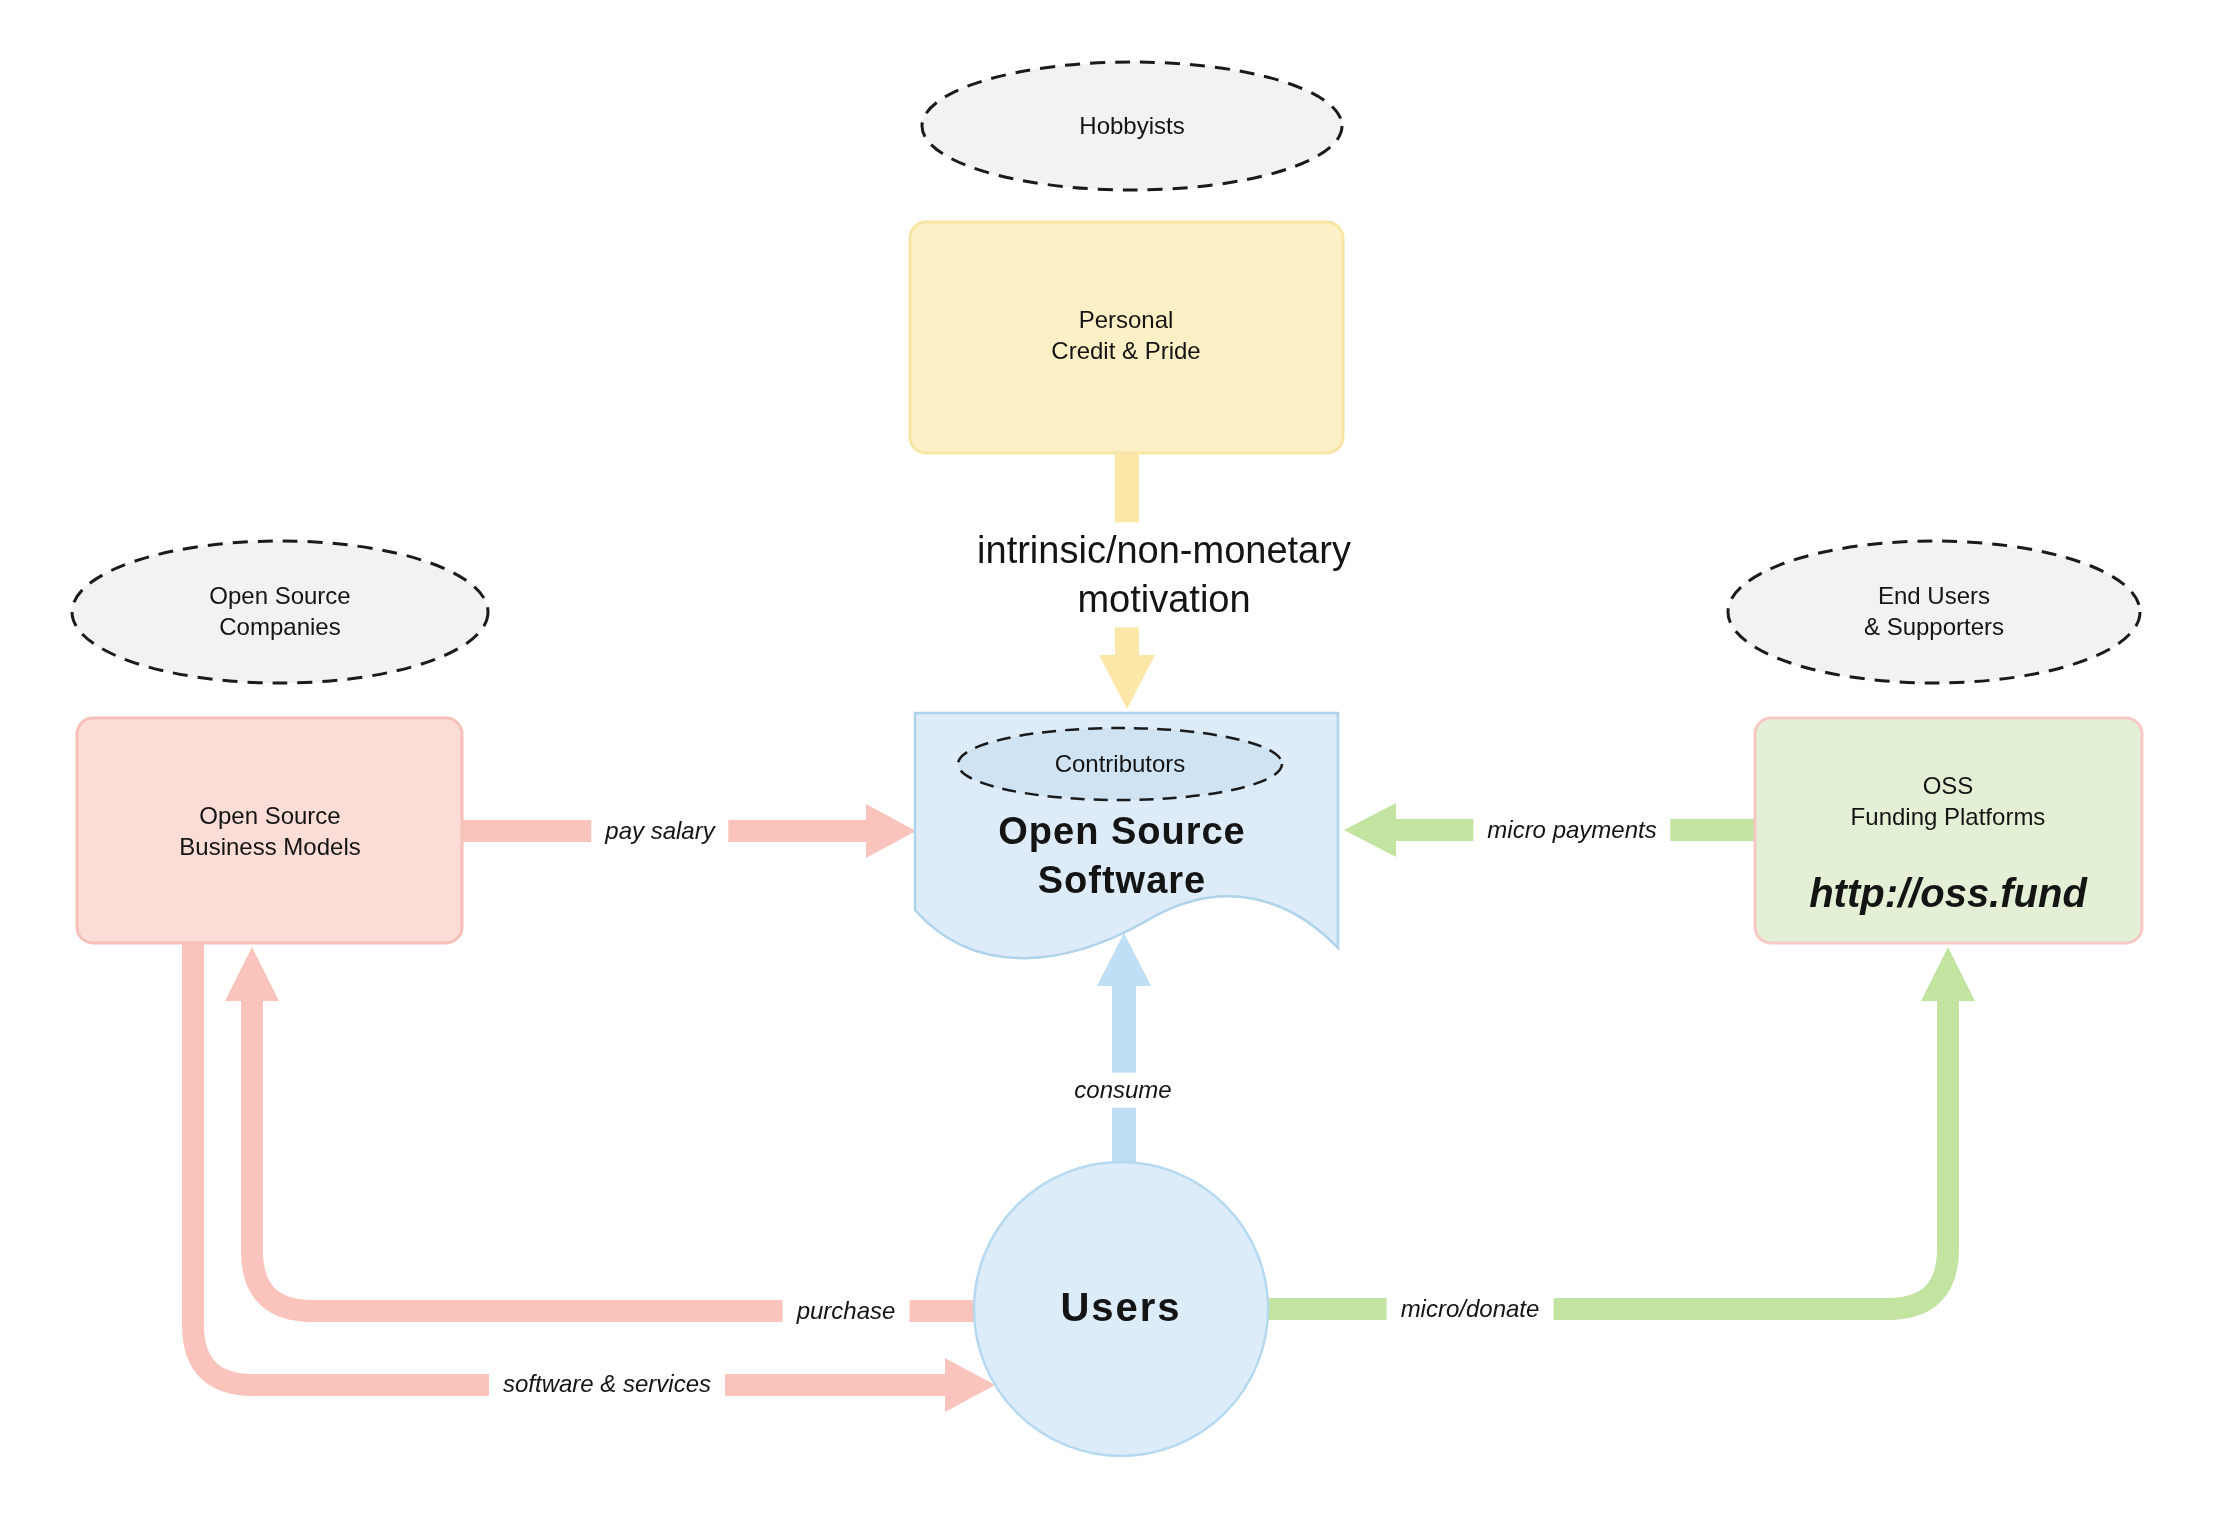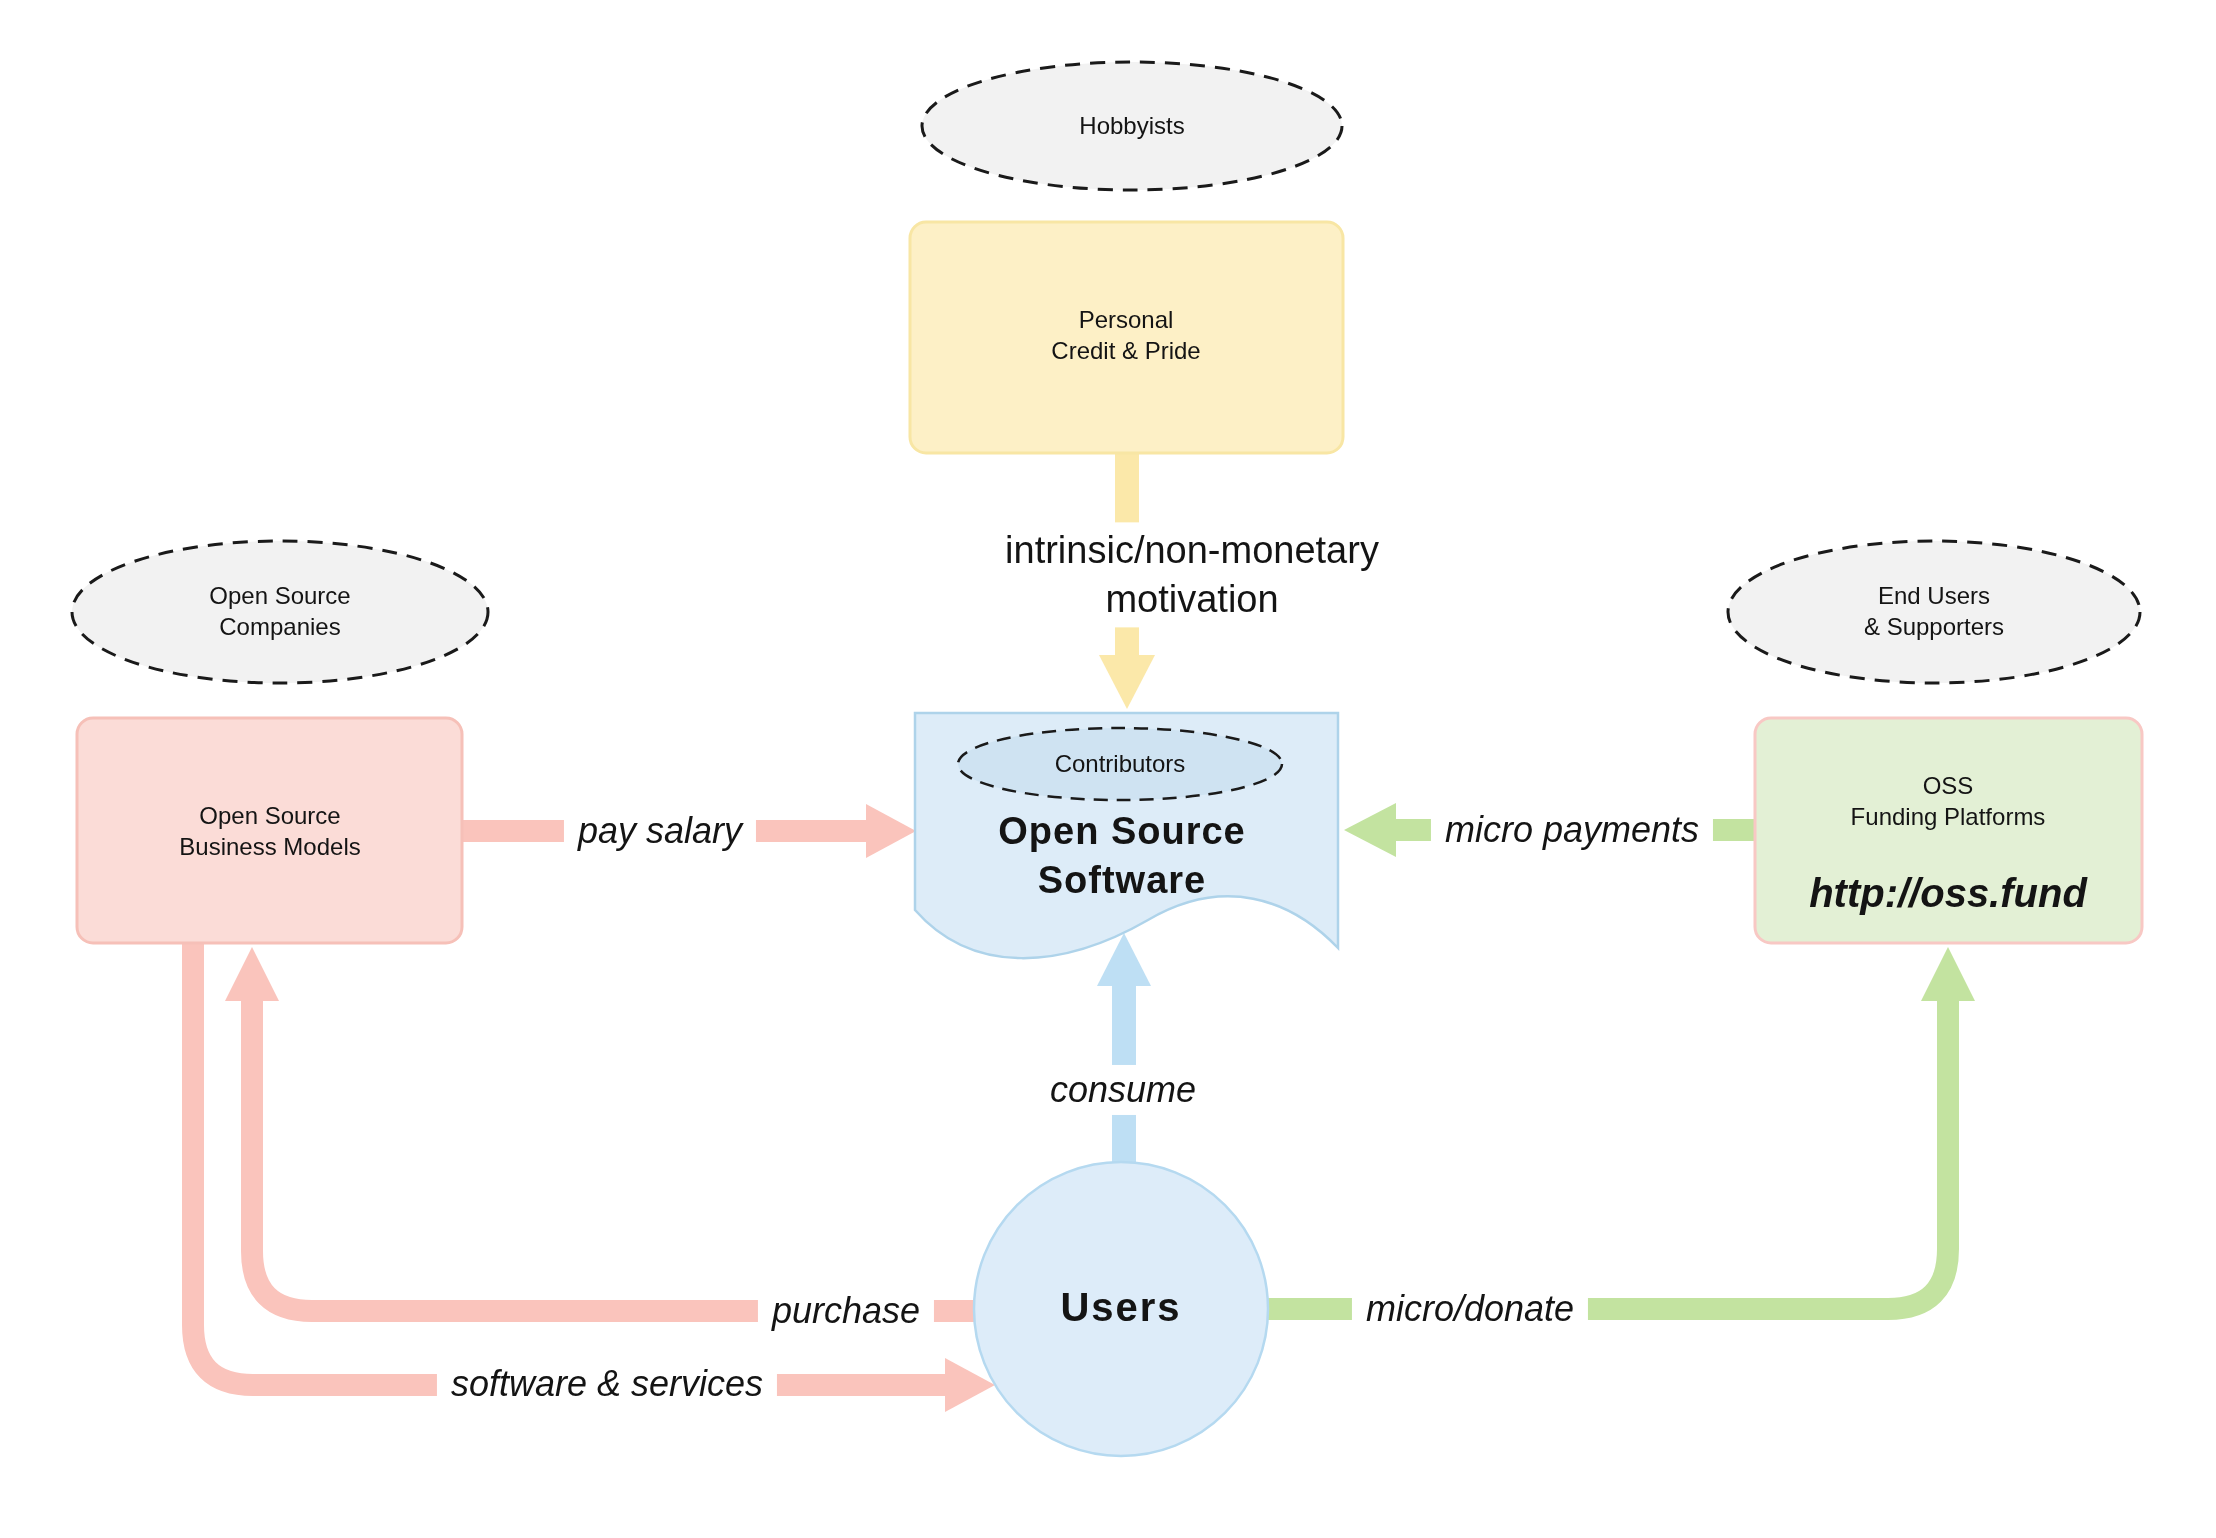--- a/index.html
+++ b/index.html
@@ -6,21 +6,21 @@
   .canvas{
     position:relative;width:2216px;height:1538px;background:#ffffff;overflow:hidden;
     font-family:"Liberation Sans","DejaVu Sans",sans-serif;color:#141414;
   }
   .layer{position:absolute;left:0;top:0;}
   .lbl{
     position:absolute;transform:translate(-50%,-50%);
     white-space:pre-line;text-align:center;line-height:1.28;
   }
   .node-label{font-size:24px;}
-  .edge-label{font-size:36px;font-style:italic;background:#ffffff;padding:2px 14px;}
+  .edge-label{font-size:24px;font-style:italic;background:#ffffff;padding:2px 14px;}
   .motivation{font-size:38px;background:#ffffff;padding:4px 18px;}
   .doc-label{font-size:38px;font-weight:bold;letter-spacing:1px;}
   .users-label{font-size:40px;font-weight:bold;letter-spacing:2px;}
   .url-label{font-size:40px;font-weight:bold;font-style:italic;}
 </style>
 </head>
 <body>
 
 <div class="canvas">
 
@@ -85,21 +85,21 @@
 
   <div class="lbl url-label" style="left:1948px;top:894px">http://oss.fund</div>
 
   <div class="lbl node-label" style="left:1120px;top:764px">Contributors</div>
 
   <div class="lbl doc-label" style="left:1122px;top:856px">Open Source
 Software</div>
 
   <div class="lbl users-label" style="left:1121px;top:1308px">Users</div>
 
-  <div class="lbl motivation" style="left:1192px;top:575px">intrinsic/non-monetary
+  <div class="lbl motivation" style="left:1164px;top:575px">intrinsic/non-monetary
 motivation</div>
 
   <div class="lbl edge-label" style="left:660px;top:831px">pay salary</div>
 
   <div class="lbl edge-label" style="left:1572px;top:830px">micro payments</div>
 
   <div class="lbl edge-label" style="left:1123px;top:1090px">consume</div>
 
   <div class="lbl edge-label" style="left:846px;top:1311px">purchase</div>
 

